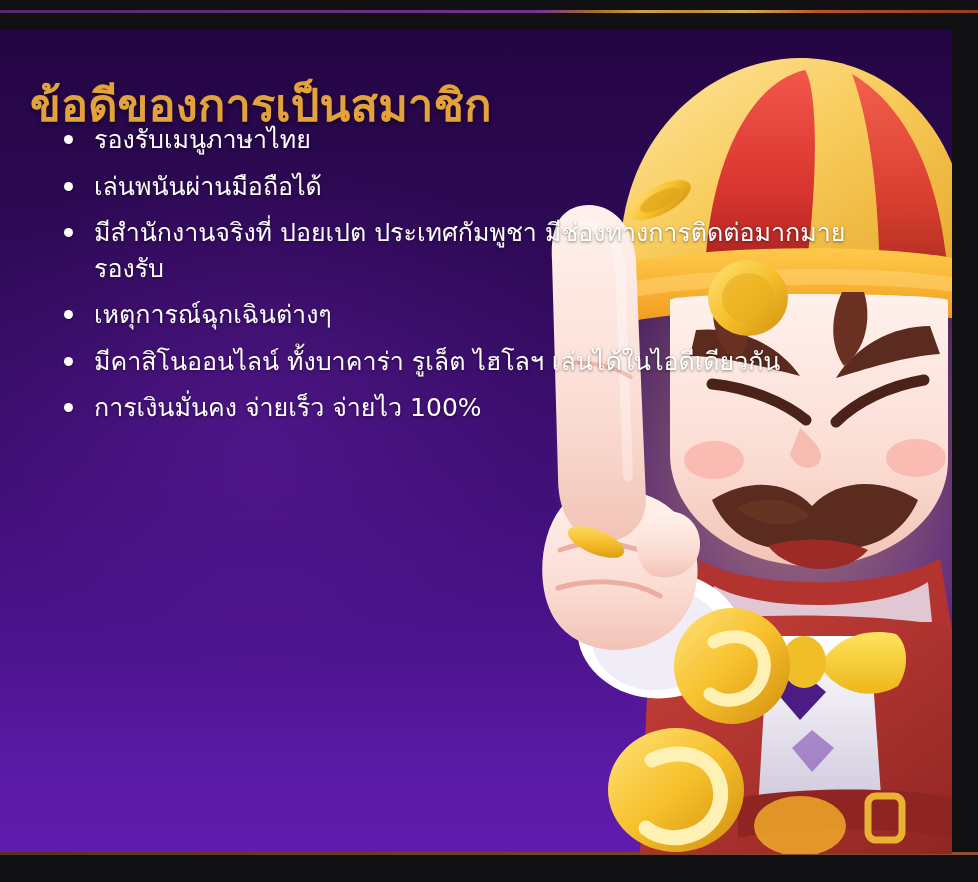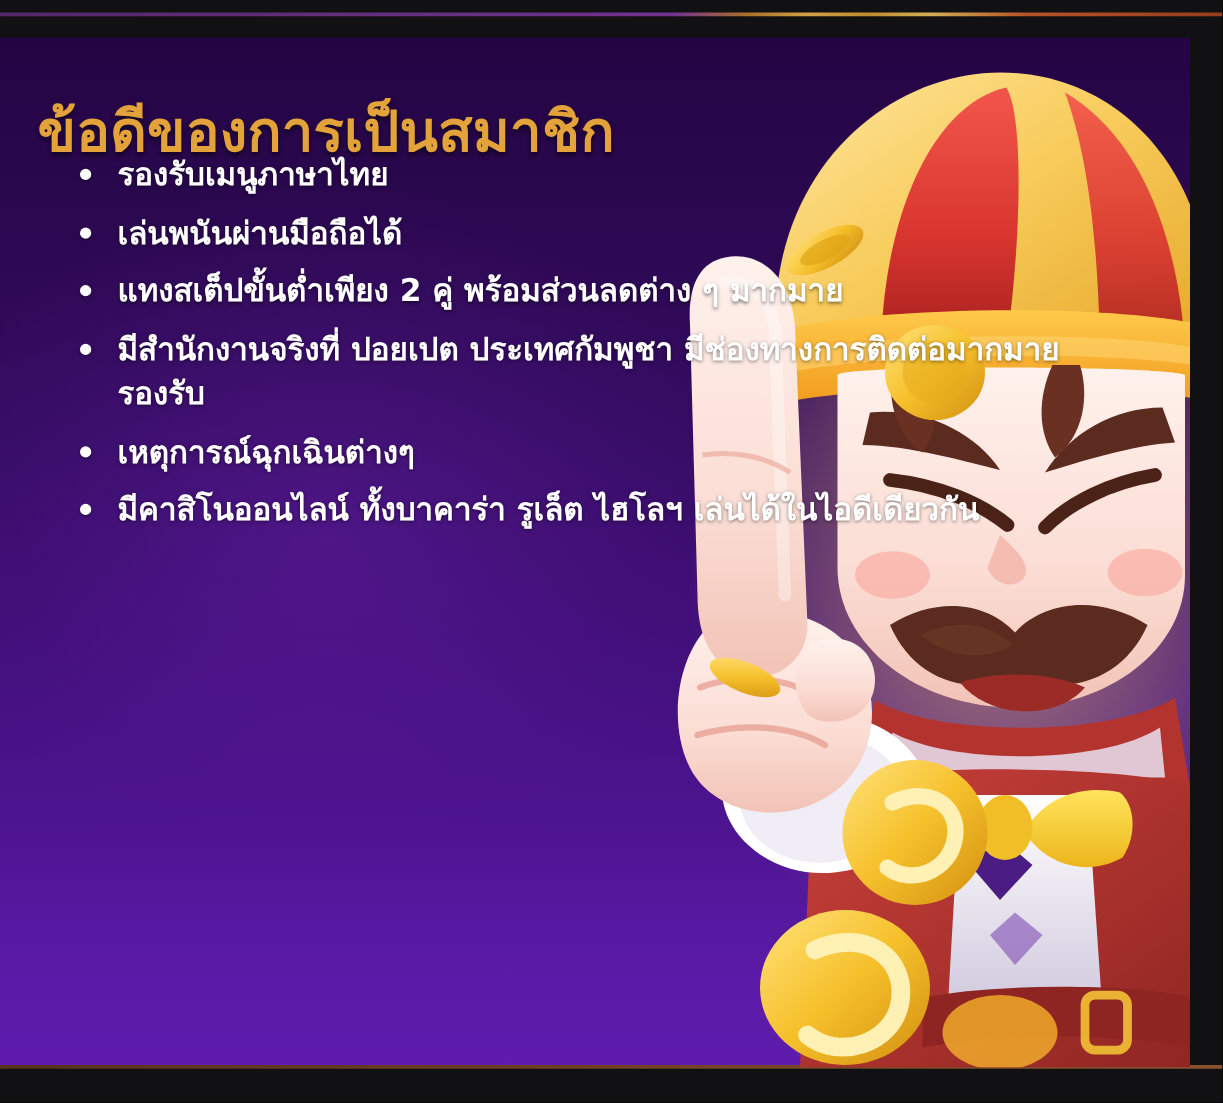--- a/index.html
+++ b/index.html
@@ -99,21 +99,21 @@
     list-style: none;
     z-index: 5;
   }
   .benefit {
     position: relative;
     padding-left: 36px;
     margin: 0 0 11px 0;
     color: #ffffff;
     font-size: 25px;
     line-height: 1.42;
-    font-weight: 700;
+    font-weight: 400;
     text-shadow: 0 1px 3px rgba(0,0,0,.5);
   }
   .benefit::before {
     content: "";
     position: absolute;
     left: 6px;
     top: 13px;
     width: 9px;
     height: 9px;
     border-radius: 50%;
@@ -269,22 +269,22 @@
           <ellipse cx="300" cy="796" rx="46" ry="30" fill="#f0a92a" opacity=".85"></ellipse>
         </g>
       </svg>
     </div>
 
     <h1 class="headline">ข้อดีของการเป็นสมาชิก</h1>
 
     <ul class="benefits">
       <li class="benefit">รองรับเมนูภาษาไทย</li>
       <li class="benefit">เล่นพนันผ่านมือถือได้</li>
-      <li class="benefit">แทงสเต็ปขั้นต่ำเพียง 2 คู่ พร้อมส่วนลดต่าง ๆ มากมาย</li>
       <li class="benefit">มีสำนักงานจริงที่ ปอยเปต ประเทศกัมพูชา มีช่องทางการติดต่อมากมาย รองรับ</li>
       <li class="benefit">เหตุการณ์ฉุกเฉินต่างๆ</li>
       <li class="benefit">มีคาสิโนออนไลน์ ทั้งบาคาร่า รูเล็ต ไฮโลฯ เล่นได้ในไอดีเดียวกัน</li>
+      <li class="benefit">การเงินมั่นคง จ่ายเร็ว จ่ายไว 100%</li>
     </ul>
 
   </div>
 
   <div class="bottom-hairline"></div>
 </div>
 
 </body></html>

